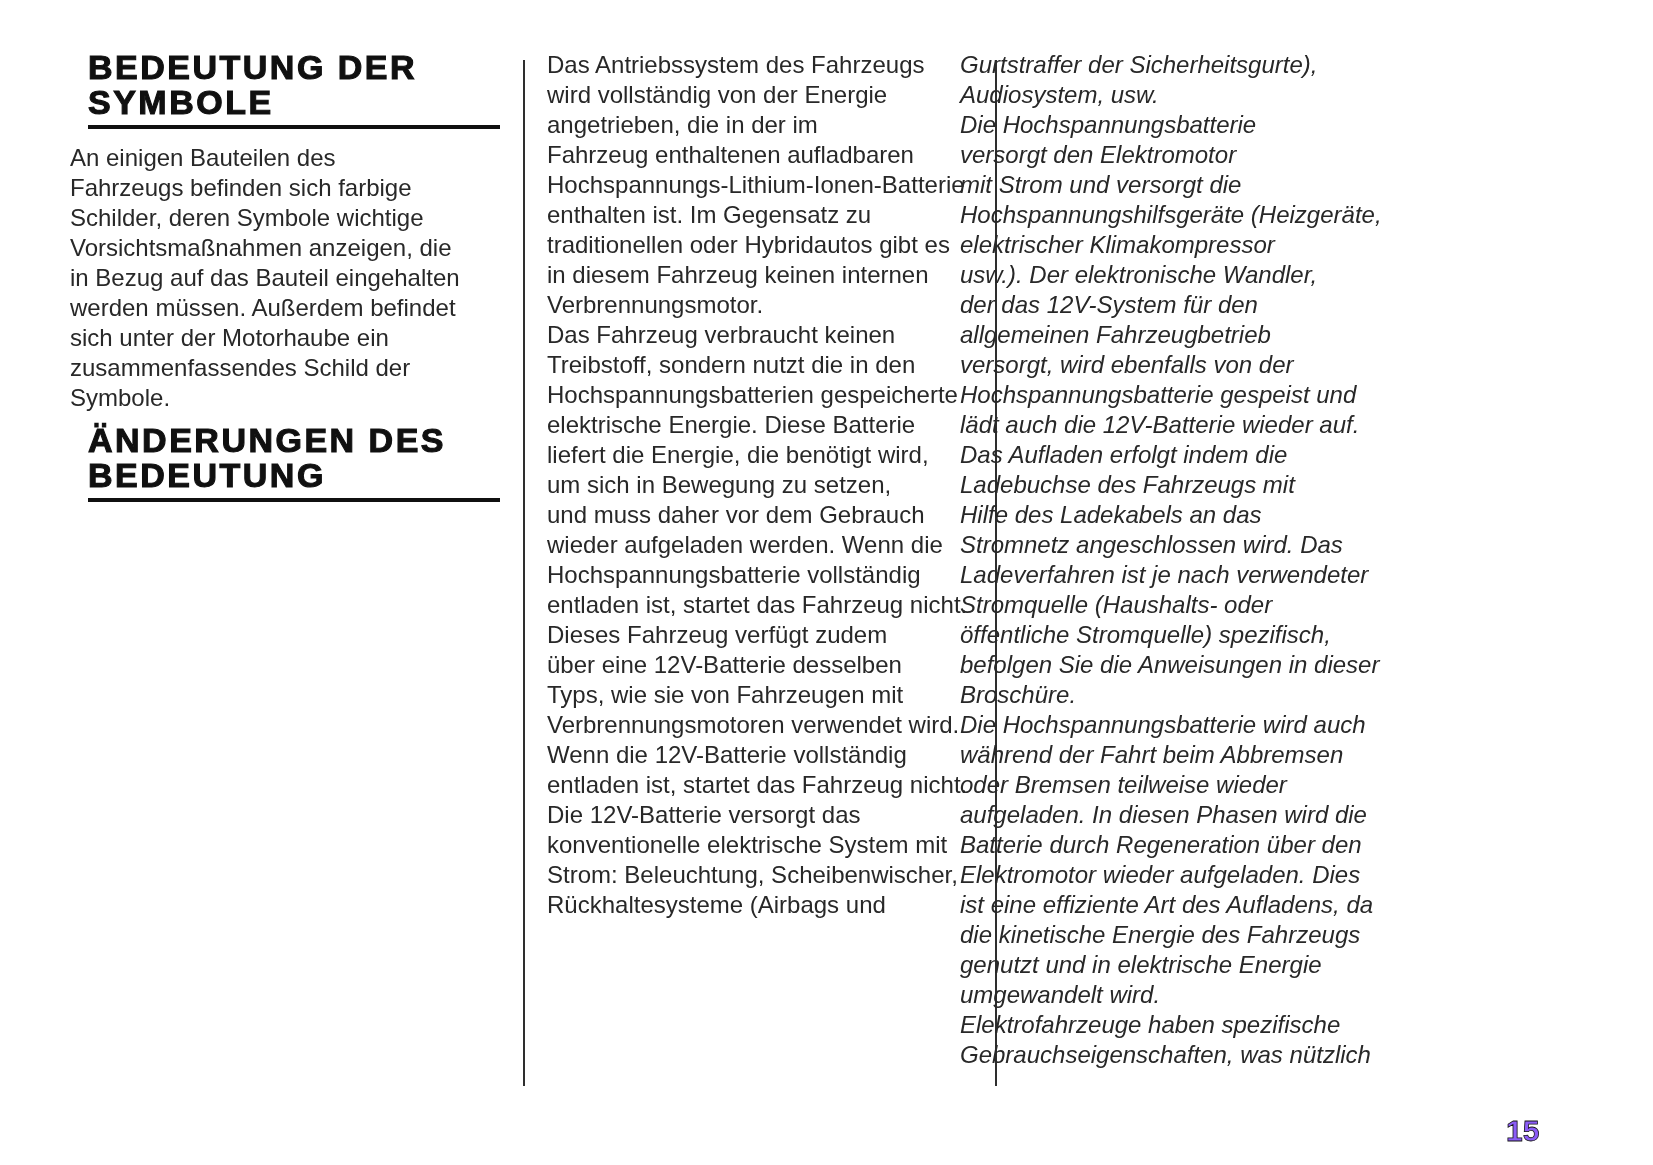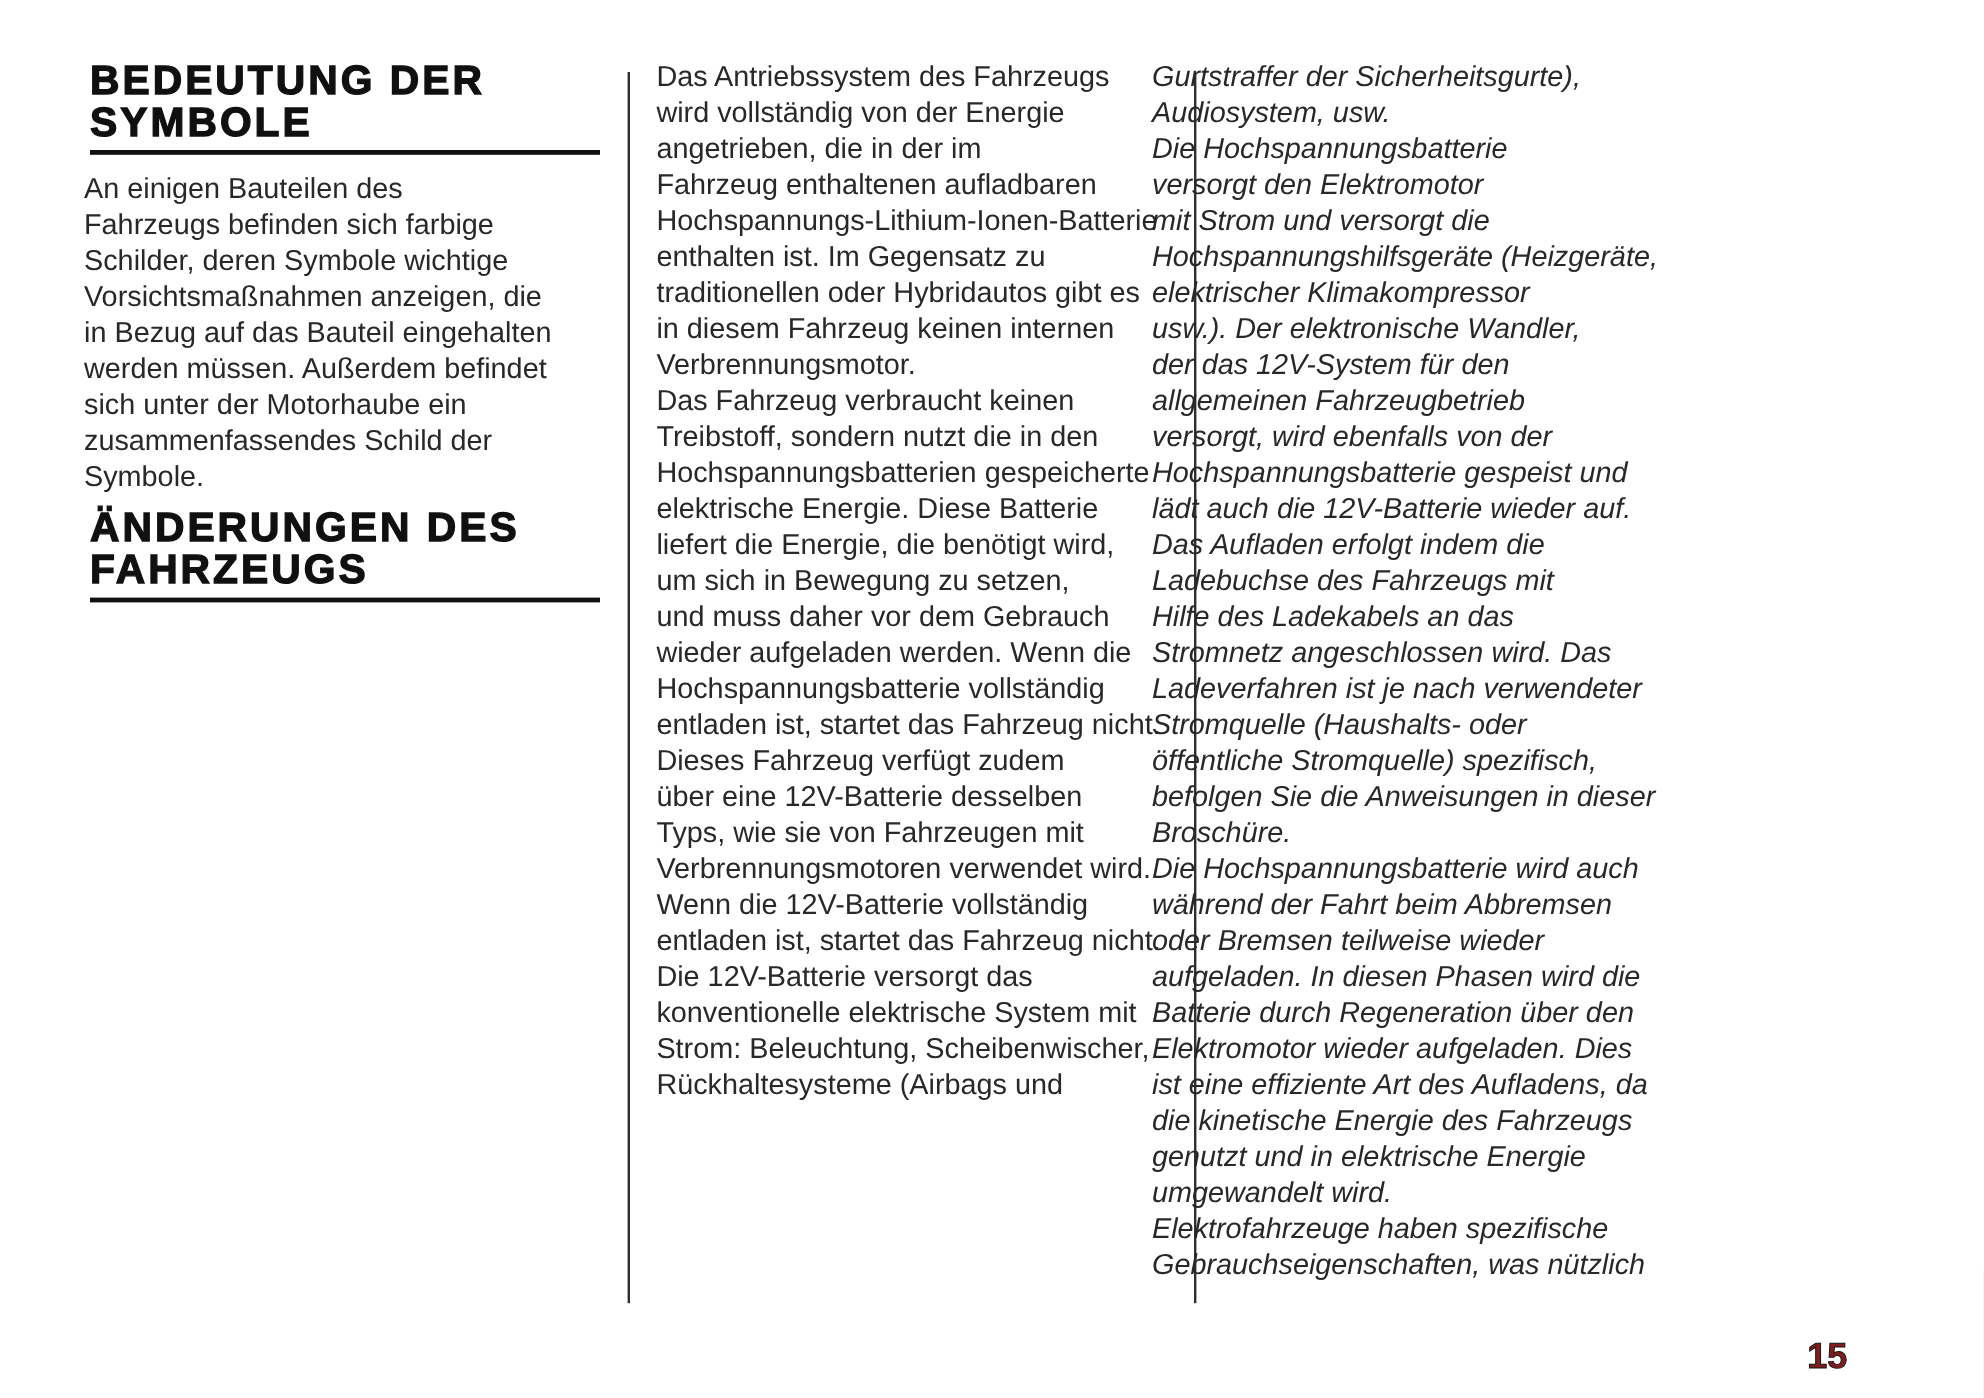--- a/index.html
+++ b/index.html
@@ -17,21 +17,21 @@
   .heading{
     font-size:34px;
     line-height:35px;
     font-weight:900;
     letter-spacing:2.5px;
     color:#101010;
     -webkit-text-stroke:1.1px #101010;
     white-space:pre;
     border-bottom:4px solid #101010;
     padding-bottom:5px;
-    margin:0 0 14px 5px;
+    margin:0 0 14px 18px;
   }
   .heading.second{margin-top:6px;}
   .body-text{
     font-size:24px;
     line-height:30px;
     font-weight:400;
     color:#282828;
     white-space:pre;
     margin:0 0 10px 0;
   }
@@ -45,42 +45,42 @@
   .divider-1{left:523px;}
   .divider-2{left:995px;}
   .page-number{
     position:absolute;
     left:1506px;
     top:1116px;
     font-size:30px;
     line-height:30px;
     font-weight:900;
     -webkit-text-stroke:0.8px #101010;
-    color:#7f1d1d;
+    color:#8b5cf6;
   }
 </style>
 </head>
 <body>
 
 <div class="page">
 
   <div class="col col-left">
     <h2 class="heading">BEDEUTUNG DER
 SYMBOLE</h2>
     <p class="body-text">An einigen Bauteilen des
 Fahrzeugs befinden sich farbige
 Schilder, deren Symbole wichtige
 Vorsichtsmaßnahmen anzeigen, die
 in Bezug auf das Bauteil eingehalten
 werden müssen. Außerdem befindet
 sich unter der Motorhaube ein
 zusammenfassendes Schild der
 Symbole.</p>
     <h2 class="heading second">ÄNDERUNGEN DES
-FAHRZEUGS</h2>
+BEDEUTUNG</h2>
   </div>
 
   <div class="divider divider-1"></div>
 
   <div class="col col-mid">
     <p class="body-text">Das Antriebssystem des Fahrzeugs
 wird vollständig von der Energie
 angetrieben, die in der im
 Fahrzeug enthaltenen aufladbaren
 Hochspannungs-Lithium-Ionen-Batterie

